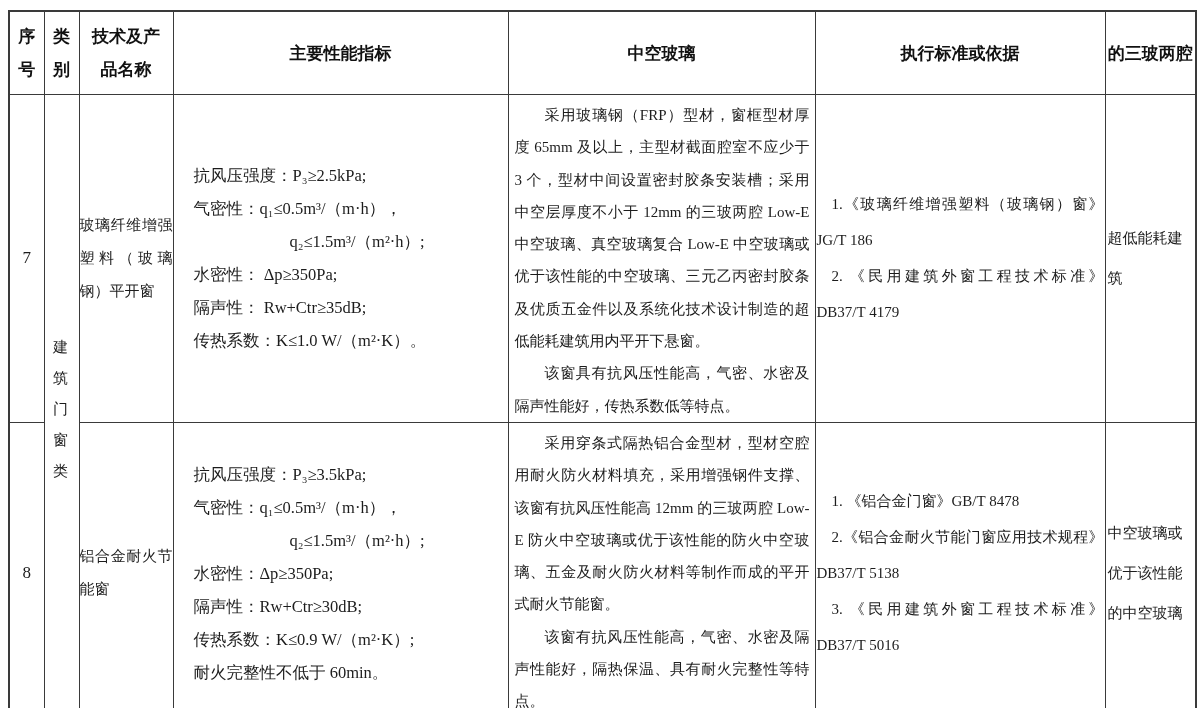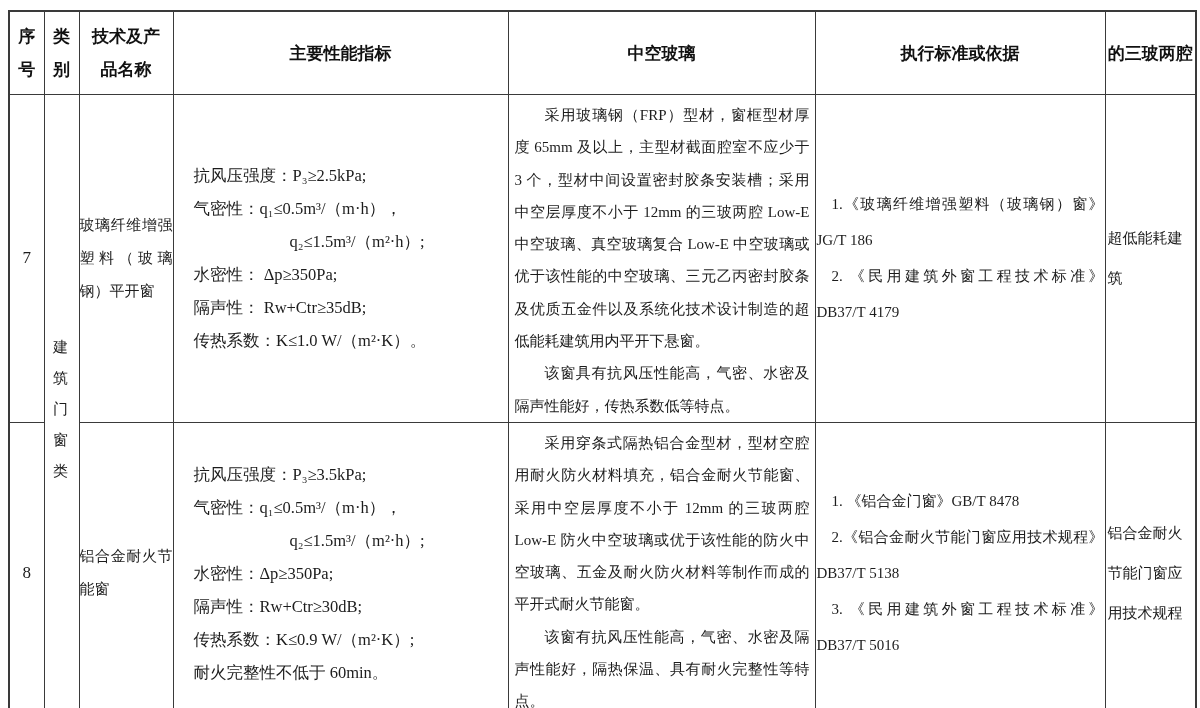--- a/index.html
+++ b/index.html
@@ -168,27 +168,27 @@
         <td class="ind-cell">
           <p>抗风压强度：P₃≥3.5kPa;</p>
           <p>气密性：q₁≤0.5m³/（m·h），</p>
           <p class="ind-indent">q₂≤1.5m³/（m²·h）;</p>
           <p>水密性：Δp≥350Pa;</p>
           <p>隔声性：Rw+Ctr≥30dB;</p>
           <p>传热系数：K≤0.9 W/（m²·K）;</p>
           <p>耐火完整性不低于 60min。</p>
         </td>
         <td class="feat-cell">
-          <p>采用穿条式隔热铝合金型材，型材空腔用耐火防火材料填充，铝合金耐火节能窗、采用中空层厚度不小于 12mm 的三玻两腔 Low-E 防火中空玻璃或优于该性能的防火中空玻璃、五金及耐火防火材料等制作而成的平开式耐火节能窗。</p>
+          <p>采用穿条式隔热铝合金型材，型材空腔用耐火防火材料填充，采用增强钢件支撑、该窗有抗风压性能高 12mm 的三玻两腔 Low-E 防火中空玻璃或优于该性能的防火中空玻璃、五金及耐火防火材料等制作而成的平开式耐火节能窗。</p>
           <p>该窗有抗风压性能高，气密、水密及隔声性能好，隔热保温、具有耐火完整性等特点。</p>
         </td>
         <td class="std-cell">
           <p>1. 《铝合金门窗》GB/T 8478</p>
           <p>2.《铝合金耐火节能门窗应用技术规程》DB37/T 5138</p>
           <p>3. 《民用建筑外窗工程技术标准》DB37/T 5016</p>
         </td>
         <td class="scope-cell">
-          <div class="sc">铝合金耐火节能门窗应用技术规程</div>
+          <div class="sc">中空玻璃或优于该性能的中空玻璃</div>
         </td>
       </tr>
     </tbody>
   </table>
 </div>
 
 </body></html>

